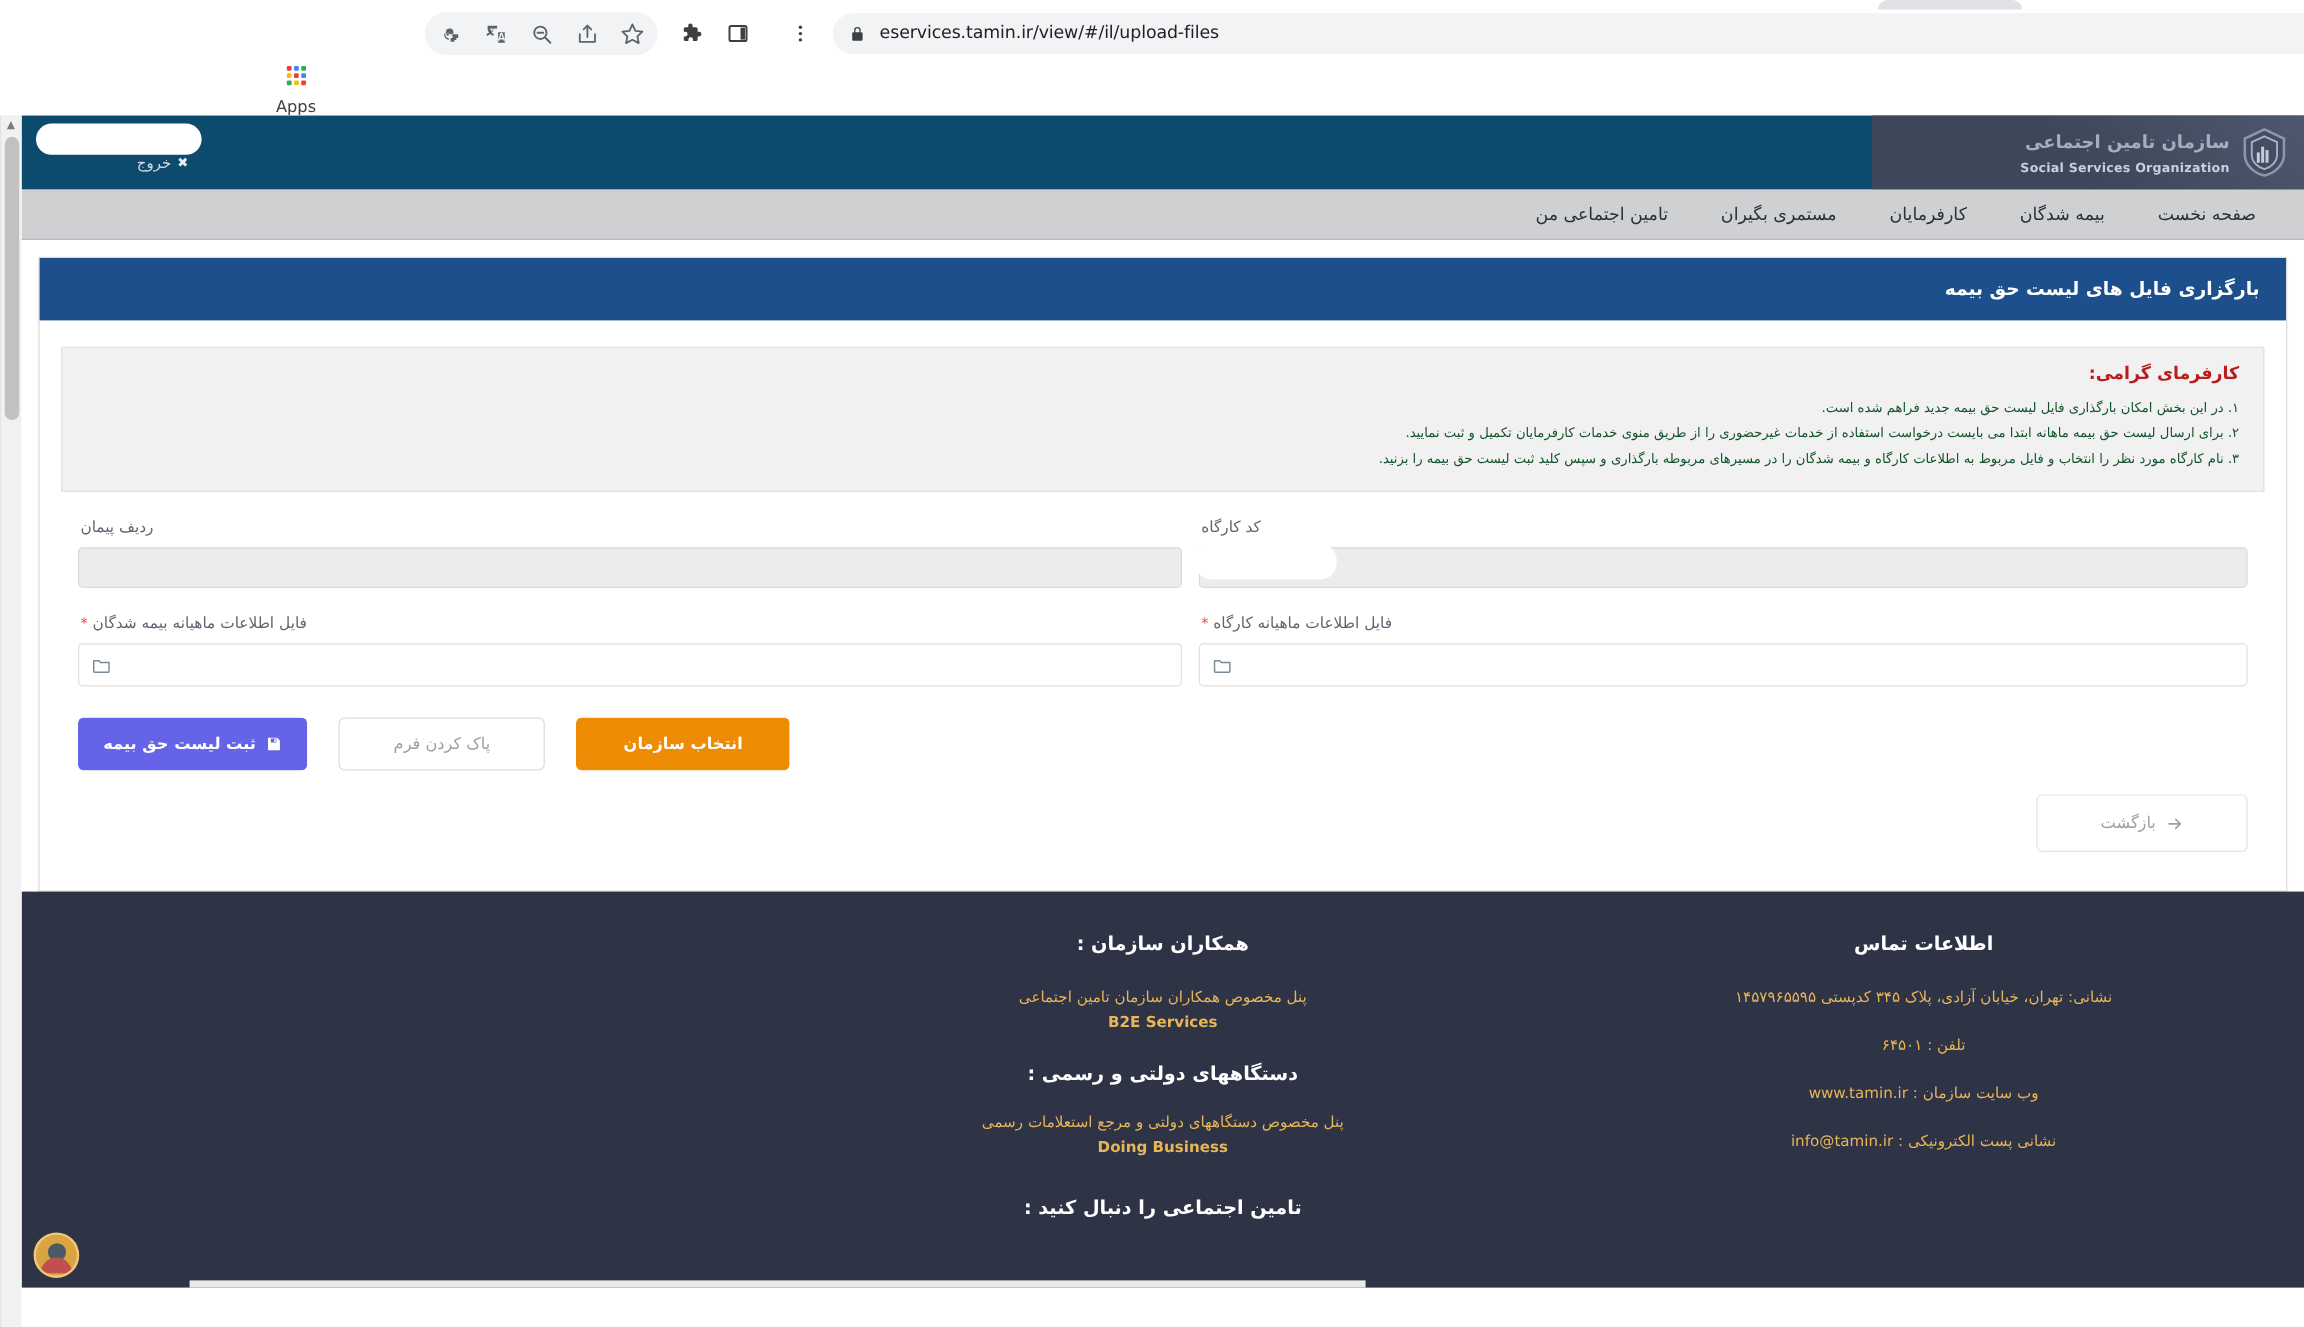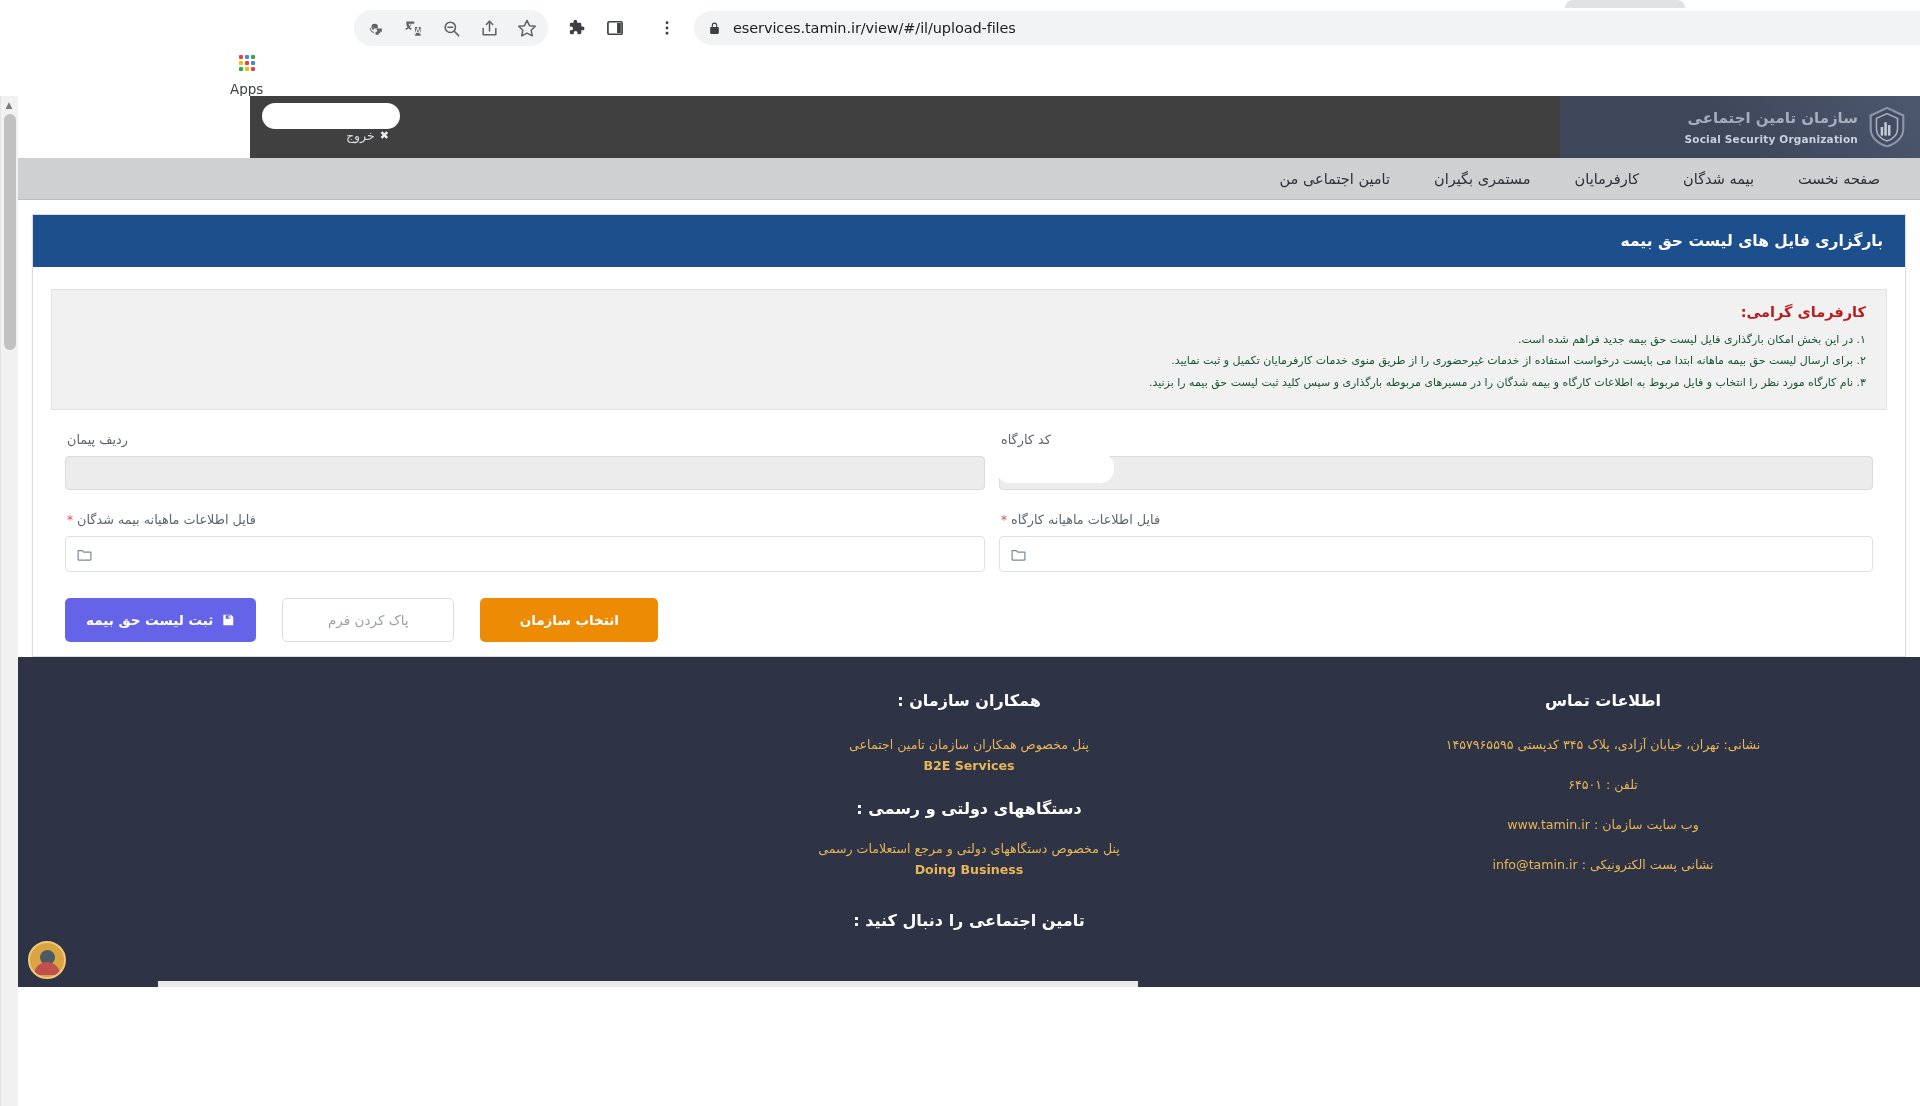--- a/index.html
+++ b/index.html
@@ -48,21 +48,21 @@
   
   .viewport { position:relative; width:1920px; height:1010px; overflow:hidden; background:#fff; }
   .page-scroll { position:absolute; top:0; right:0; width:1902px; height:1010px; overflow:hidden; background:#fff; }
 
   
   .scrollbar { position:absolute; top:0; left:0; width:18px; height:1010px; background:#f1f1f1; border-left:1px solid #e4e4e4; }
   .sb-arrow { width:18px; height:18px; display:flex; align-items:center; justify-content:center; color:#7c7c7c; font-size:9px; }
   .sb-thumb { position:absolute; top:18px; left:3px; width:12px; height:236px; background:#c1c1c1; border-radius:6px; }
 
   
-  .site-header { position:relative; width:1670px; height:62px; background:#404040; }
+  .site-header { position:relative; width:1902px; height:62px; background:#0c4a6e; }
   .logo-wrap { position:absolute; top:0; left:0; height:62px; width:330px; display:flex; align-items:center; justify-content:flex-start; padding-left:14px; }
   .logo-text { position:absolute; left:118px; top:11px; text-align:left; direction:rtl; }
   .logo-fa { font-size:15px; color:#aeb6c6; font-weight:bold; letter-spacing:0.5px; line-height:1.25; opacity:.92; }
   .logo-en { font-size:10.5px; color:#c9d0dd; font-weight:bold; letter-spacing:.2px; direction:ltr; text-align:left; }
   .logout-zone { position:absolute; top:0; right:0; height:62px; width:260px; }
   .user-pill {
     position:absolute; top:7px; right:12px; width:138px; height:26px;
     background:#ffffff; border-radius:14px;
   }
   .logout-link {
@@ -286,21 +286,21 @@
           <svg width="46" height="46" viewBox="0 0 48 48" fill="none">
             <path d="M24 4 L41 12 V26 C41 35 33 42 24 44 C15 42 7 35 7 26 V12 Z" stroke="#8d97aa" stroke-width="2.2" fill="#434c60"></path>
             <path d="M24 10 L35 15 V26 C35 32 30 37 24 38.5 C18 37 13 32 13 26 V15 Z" stroke="#aab3c4" stroke-width="1.6" fill="none"></path>
             <rect x="21.2" y="19" width="2.6" height="14" fill="#c6cdd9"></rect>
             <rect x="25" y="22" width="2.6" height="11" fill="#c6cdd9"></rect>
             <rect x="17.4" y="24" width="2.6" height="9" fill="#c6cdd9"></rect>
           </svg>
         </span>
         <span class="logo-text" style="left:auto;right:62px;top:12px;text-align:right;">
           <span class="logo-fa">سازمان تامین اجتماعی</span><br>
-          <span class="logo-en">Social Security Organization</span>
+          <span class="logo-en">Social Services Organization</span>
         </span>
       </div>
 
       <div class="logout-zone" style="right:auto;left:0;width:260px;">
         <div class="user-pill" style="right:auto;left:12px;"></div>
         <div class="logout-link" style="right:auto;left:96px;">
           <span class="logout-x">✖</span>
           <span>خروج</span>
         </div>
       </div>
@@ -376,20 +376,31 @@
                 <svg width="14" height="14" viewBox="0 0 24 24" fill="currentColor">
                     <path d="M4 3h13l4 4v14H4V3zm4 1v6h8V4H8zm5 1h2v4h-2V5zM7 14h10v6H7v-6z"></path>
                   </svg>
               </span>
               <span>ثبت لیست حق بیمه</span>
             </div>
             <div class="btn btn-ghost">پاک کردن فرم</div>
             <div class="btn btn-warning">انتخاب سازمان</div>
           </div>
 
+          <div class="back-row">
+            <div class="btn btn-back">
+              <span style="display:flex;">
+                <svg width="15" height="15" viewBox="0 0 24 24" fill="none" stroke="currentColor" stroke-width="2.2" stroke-linecap="round" stroke-linejoin="round">
+                    <line x1="4" y1="12" x2="19" y2="12"></line>
+                    <polyline points="13 6 19 12 13 18"></polyline>
+                  </svg>
+              </span>
+              <span>بازگشت</span>
+            </div>
+          </div>
 
         </div>
       </div>
     </div>
 
     <div class="site-footer">
       <div class="footer-cols">
 
         <div class="f-col">
           <div class="f-head">اطلاعات تماس</div>

